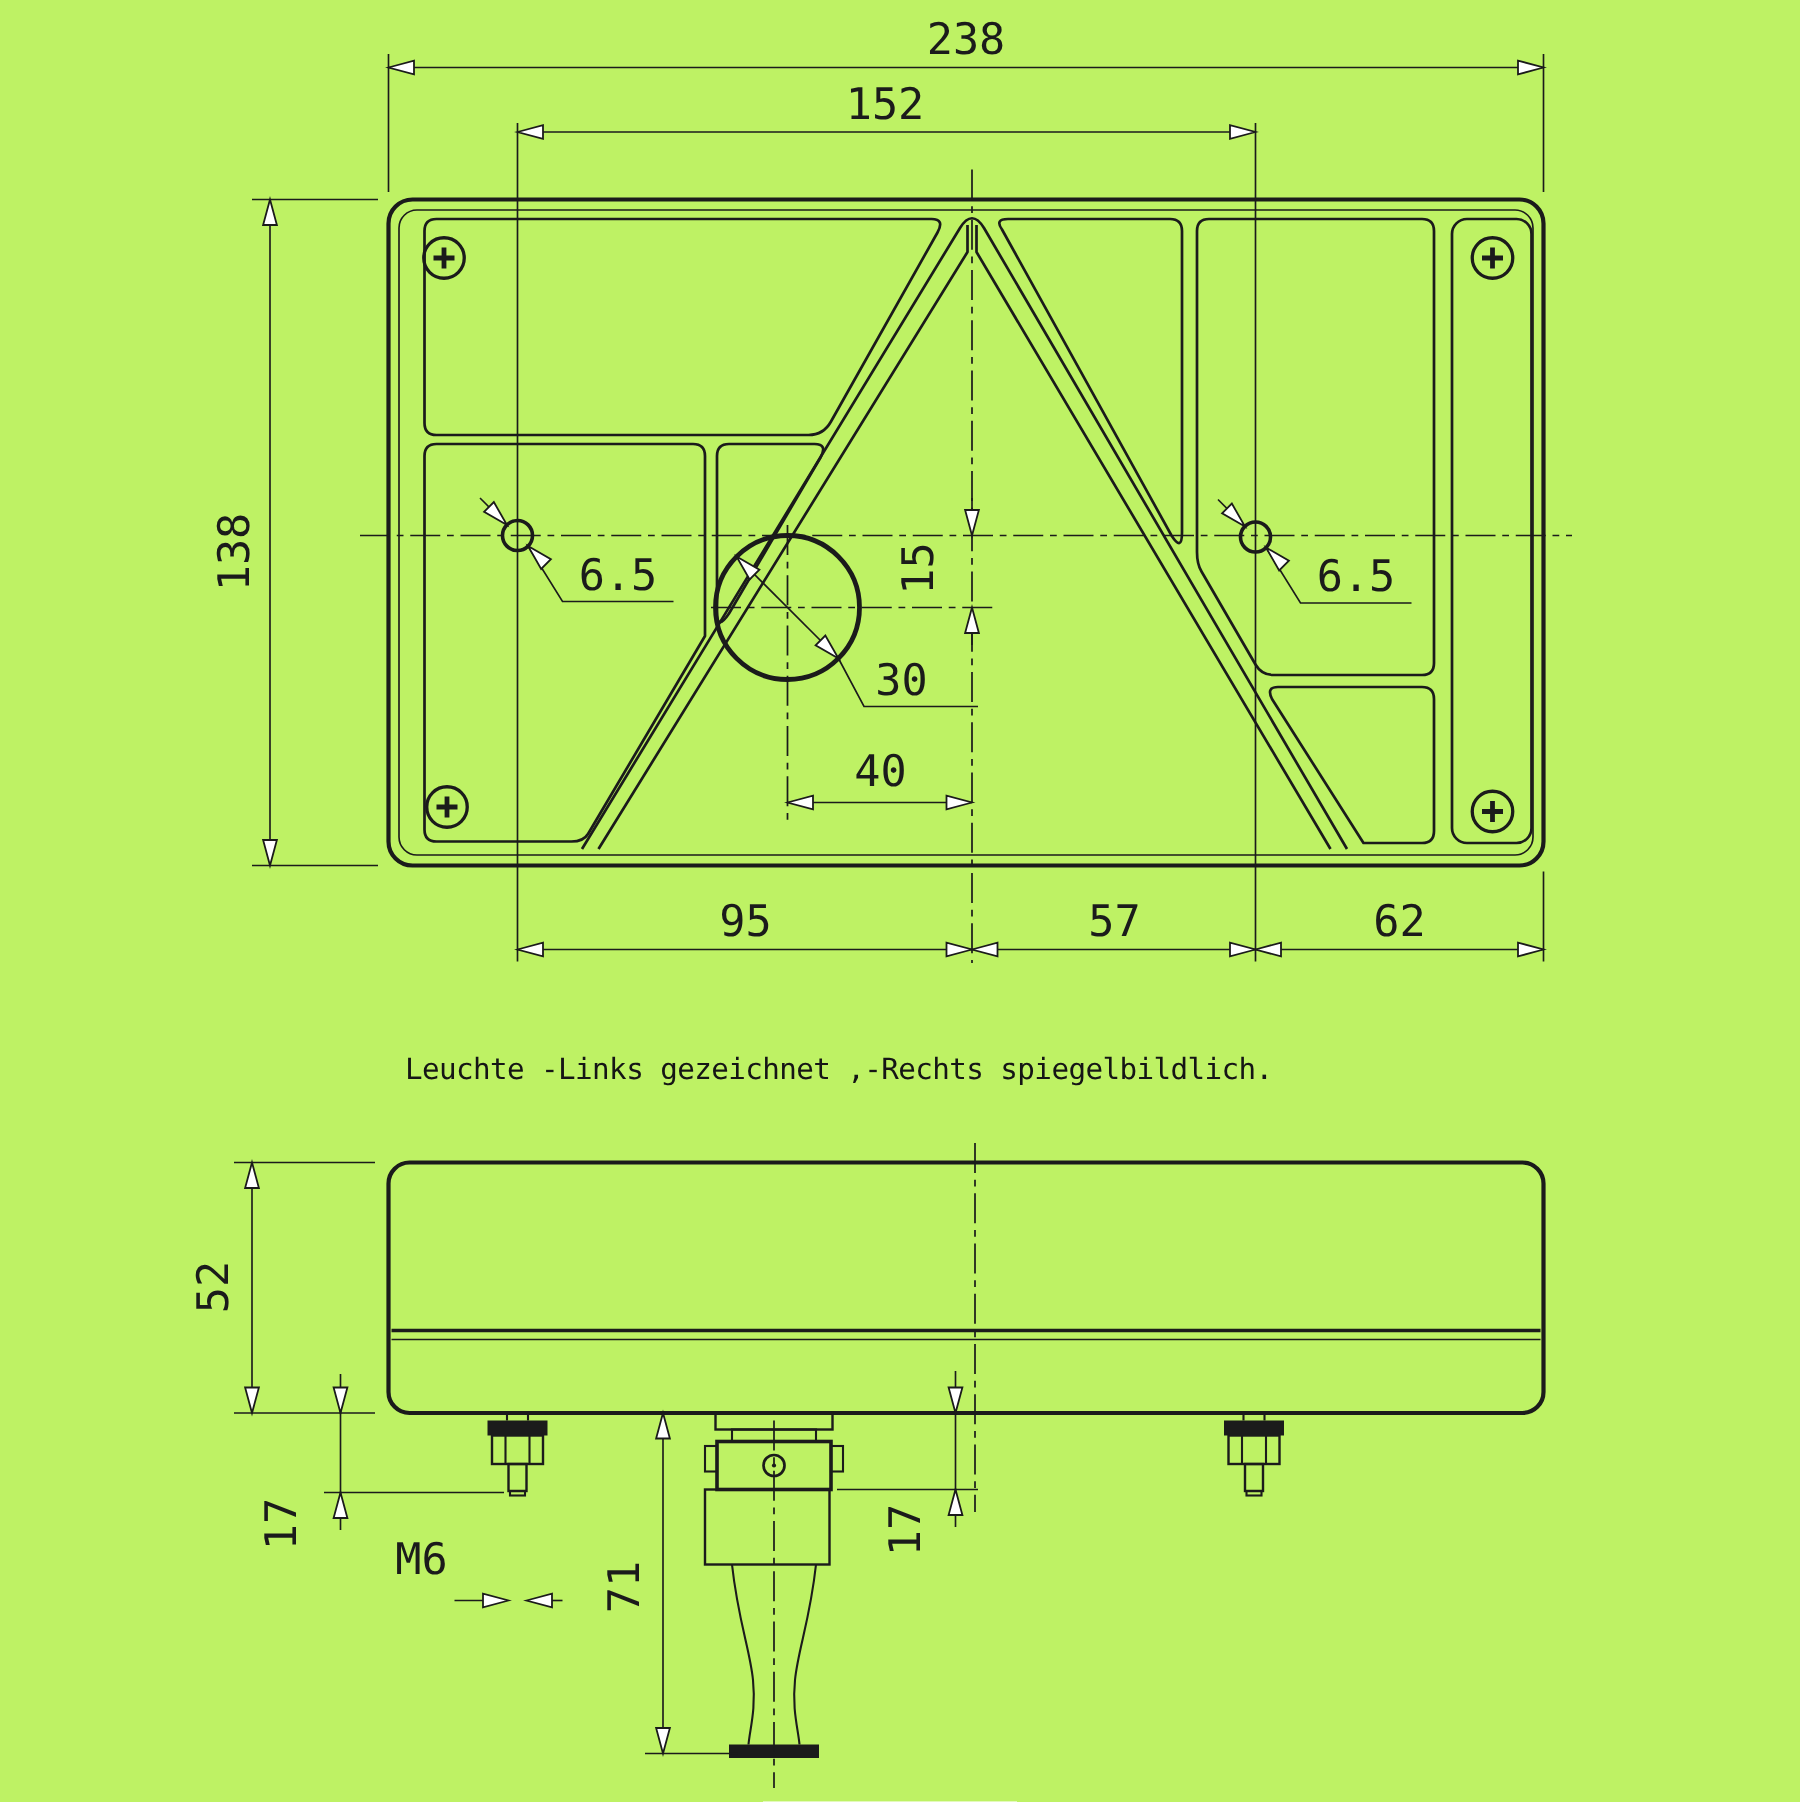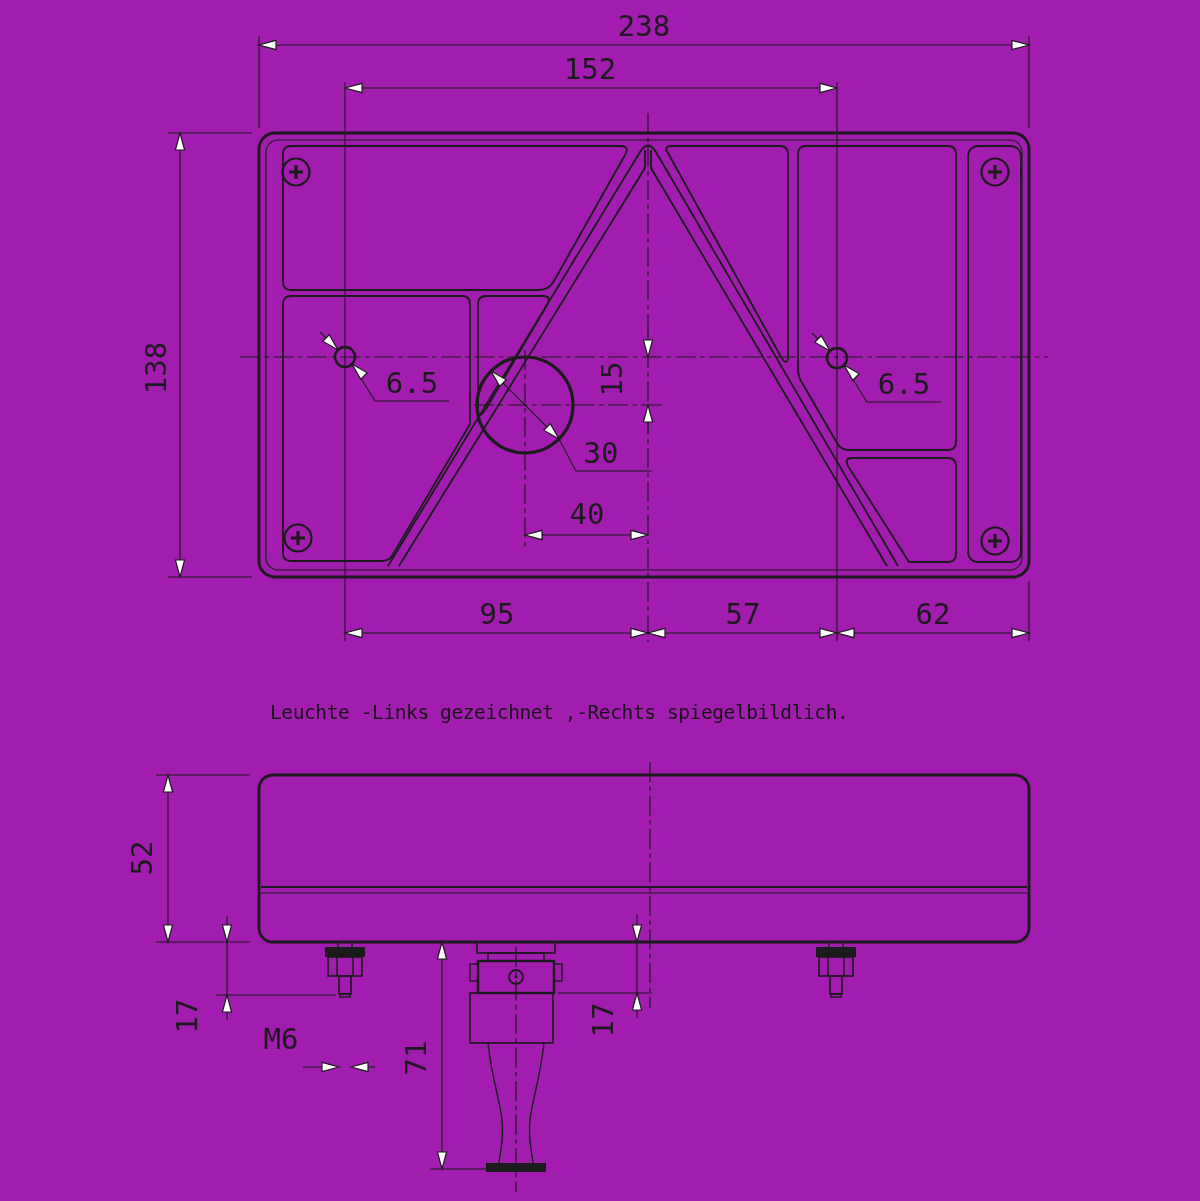--- a/index.html
+++ b/index.html
@@ -1,16 +1,16 @@
 <!DOCTYPE html>
 <html><head>
 <meta charset="utf-8">
 <style>
   html,body{margin:0;padding:0;background:#ffffff;}
-  .page{width:1200px;height:1201px;background:#a21caf;position:relative;font-family:"DejaVu Sans Mono",monospace;}
+  .page{width:1200px;height:1201px;background:#bef264;position:relative;font-family:"DejaVu Sans Mono",monospace;}
   svg{display:block;}
   .ink{stroke:#1b1b1b;fill:none;}
   .sw28{stroke-width:2.8;}
   .sw24{stroke-width:2.4;}
   .sw22{stroke-width:2.2;}
   .sw18{stroke-width:1.8;stroke-linejoin:round;}
   .sw16{stroke-width:1.6;}
   .sw14{stroke-width:1.4;}
   .sw32{stroke-width:3.2;}
   .thin{stroke-width:1.1;}

